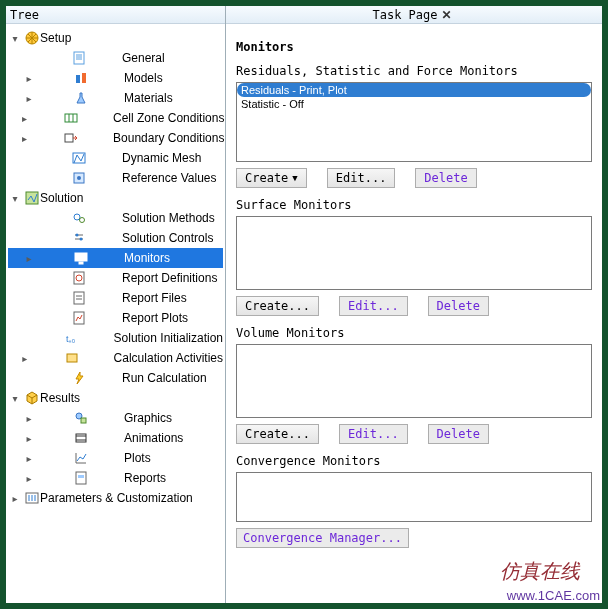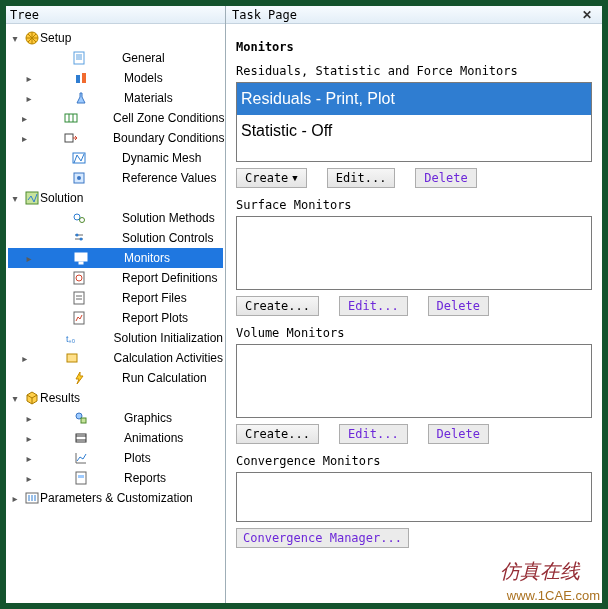--- a/index.html
+++ b/index.html
@@ -81,21 +81,21 @@
     background: #fff;
   }
   .task-header {
     background: linear-gradient(#f7fbff,#e3eef7);
     border-bottom: 1px solid #c5d3df;
     height: 18px;
     line-height: 18px;
     padding: 0 6px;
     font-family: monospace;
     display: flex;
-    justify-content: space-between;
+    justify-content: center;
     align-items: center;
   }
   .close-x {
     font-family: Arial, sans-serif;
     font-weight: bold;
     color: #333;
     cursor: pointer;
     padding: 0 4px;
   }
   .task-body {
@@ -117,22 +117,23 @@
     width: 100%;
     height: 80px;
     border: 1px solid #7a7a7a;
     background: #fff;
     overflow: auto;
   }
   .listbox-small { height: 74px; }
   .listbox-xs { height: 50px; }
   .list-item {
     font-family: Arial, sans-serif;
-    font-size: 16px;
-    padding: 7px 4px;
+    font-size: 11px;
+    padding: 1px 4px;
+    border-radius: 8px;
   }
   .list-item.sel {
     background: #2f7dd1;
     color: #fff;
   }
   .btn-row {
     margin: 6px 0 2px 0;
     display: flex;
     gap: 20px;
   }
@@ -163,21 +164,21 @@
     color: #8a1720;
     font-family: "SimSun","Microsoft YaHei",sans-serif;
     font-size: 20px;
     font-style: italic;
     opacity: 0.9;
   }
   .wm2 {
     position: absolute;
     right: 8px;
     bottom: 6px;
-    color: #a16207;
+    color: #4c1d95;
     font-family: Arial, sans-serif;
     font-size: 13px;
     opacity: 0.9;
   }
   
   svg { display:block; }
 </style>
 </head>
 <body>
 

